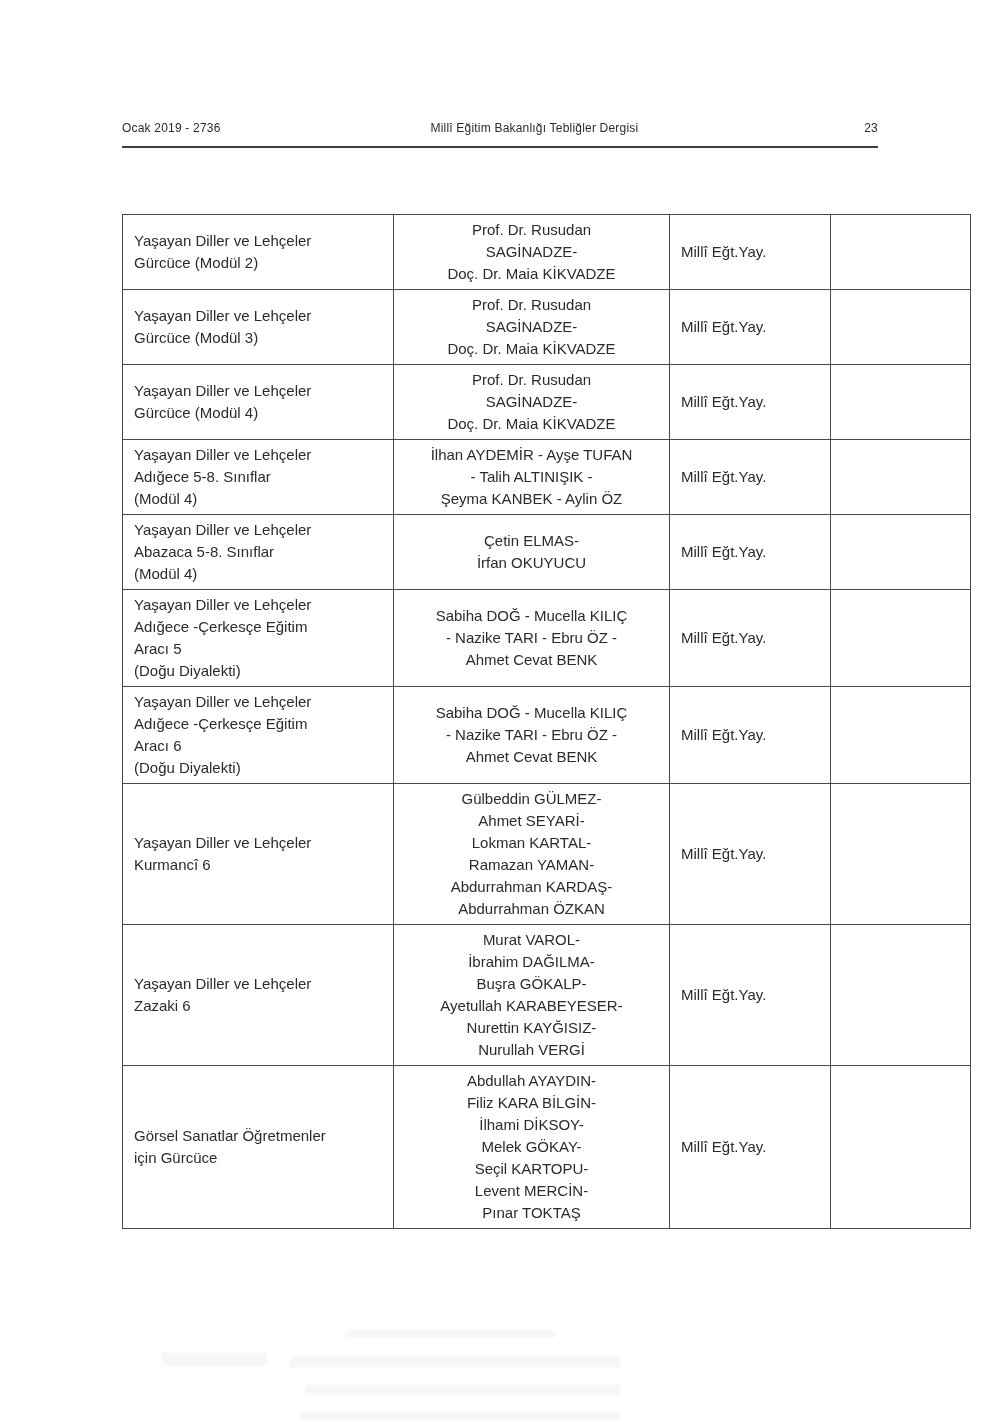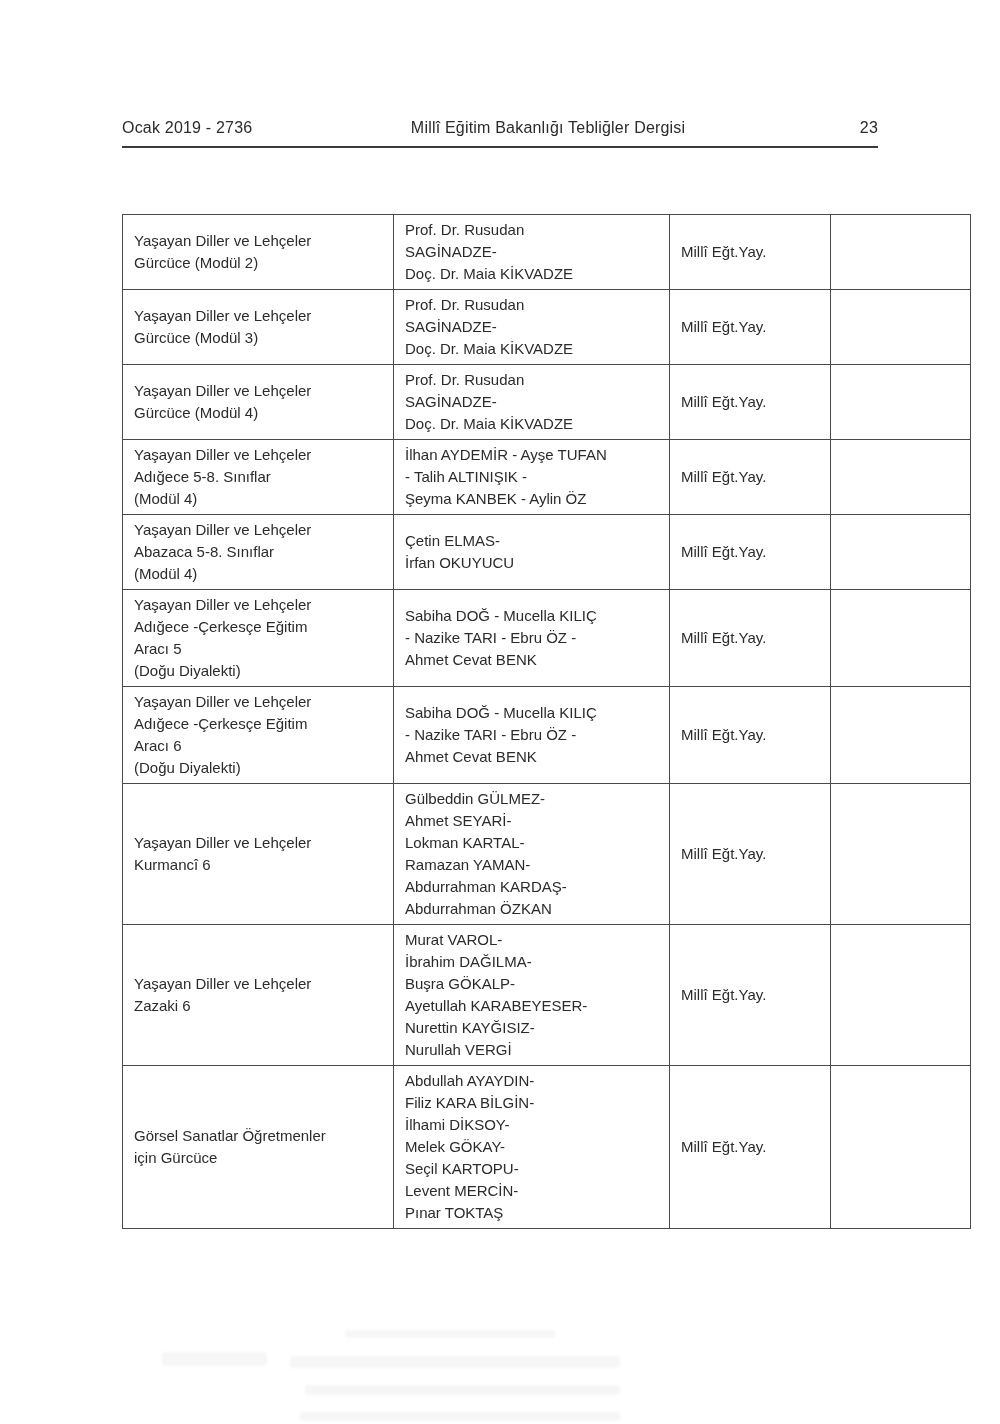--- a/index.html
+++ b/index.html
@@ -17,21 +17,21 @@
     overflow: hidden;
   }
   .header {
     position: absolute;
     left: 122px;
     top: 118px;
     width: 756px;
     display: flex;
     justify-content: space-between;
     align-items: flex-end;
-    font-size: 16px;
+    font-size: 12px;
     line-height: 20px;
     letter-spacing: 0.2px;
   }
   .header .center { text-align: center; }
   .header .right  { text-align: right; margin-left: 16px; }
   .header-rule {
     position: absolute;
     left: 122px;
     top: 146px;
     width: 756px;
@@ -52,21 +52,21 @@
   table.pub-table td {
     border: 1.5px solid #4a4a4a;
     vertical-align: middle;
     font-size: 15px;
     line-height: 22px;
     padding: 4px 11px;
     white-space: pre-line;
     overflow: hidden;
   }
   td.col-title  { width: 248px; text-align: left; }
-  td.col-authors{ width: 253px; text-align: left; }
+  td.col-authors{ width: 253px; text-align: center; }
   td.col-pub    { width: 138px; text-align: left; padding: 4px 4px; }
   td.col-note   { width: 117px; }
   
   .artifacts { position: absolute; left: 0; top: 0; width: 100%; height: 100%; pointer-events: none; }
   .artifact {
     position: absolute;
     background: #8a8f94;
     opacity: 0.07;
     border-radius: 2px;
     filter: blur(1px);

